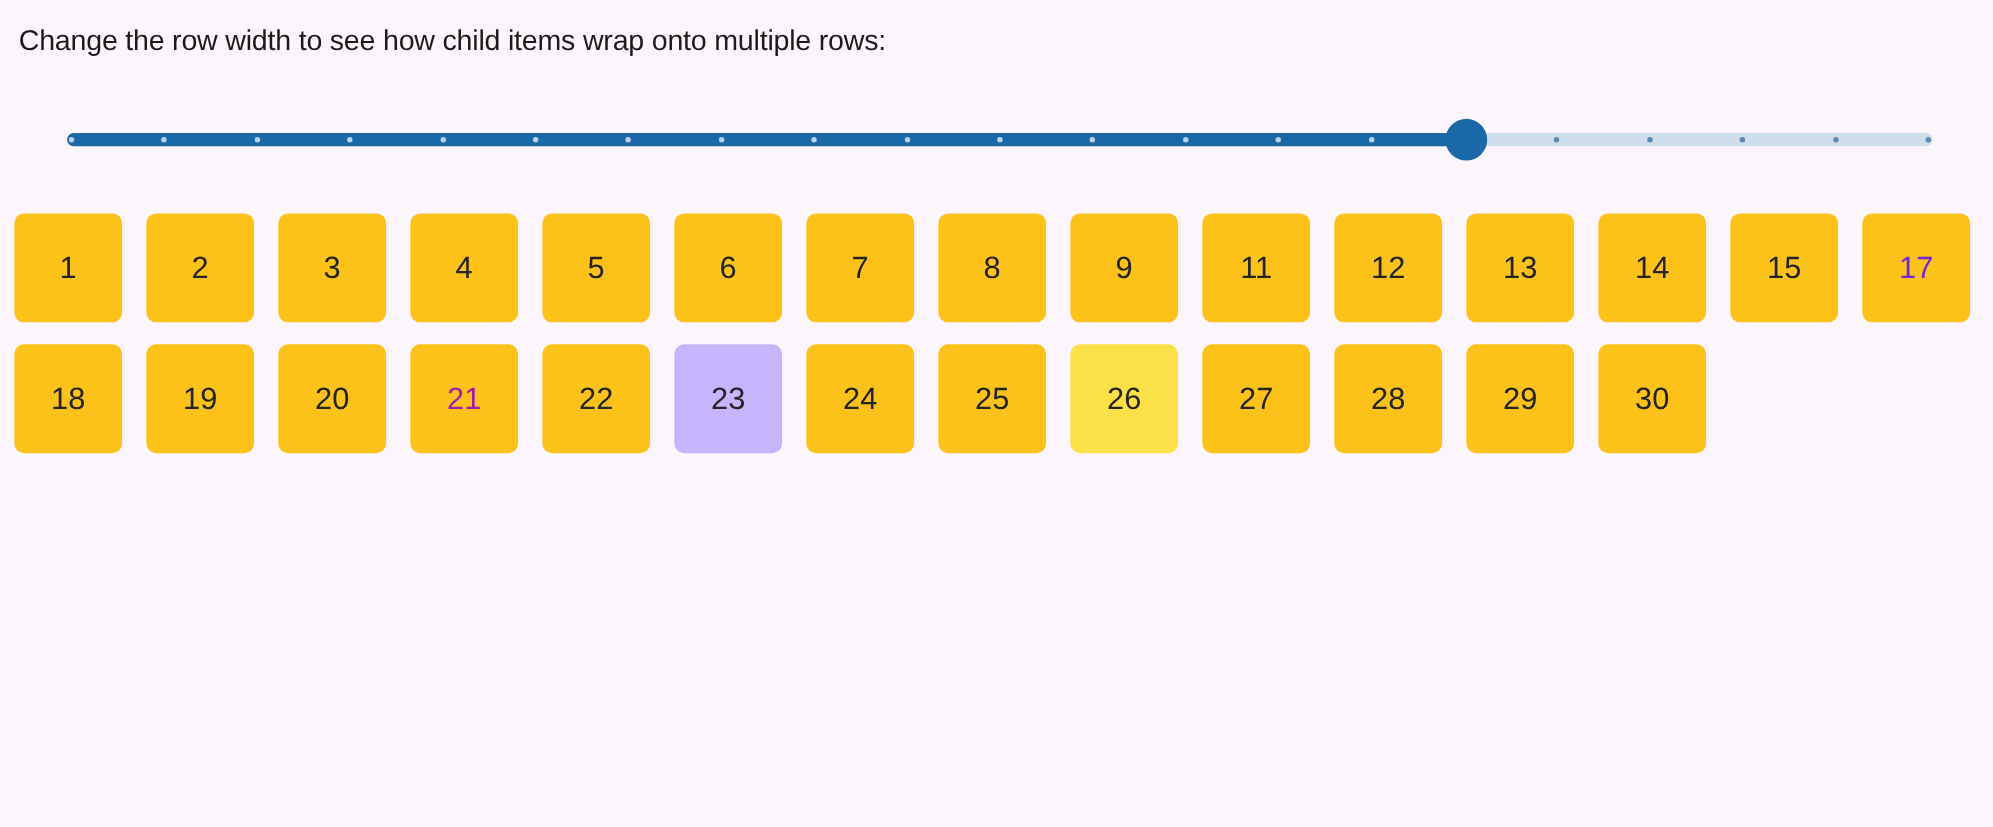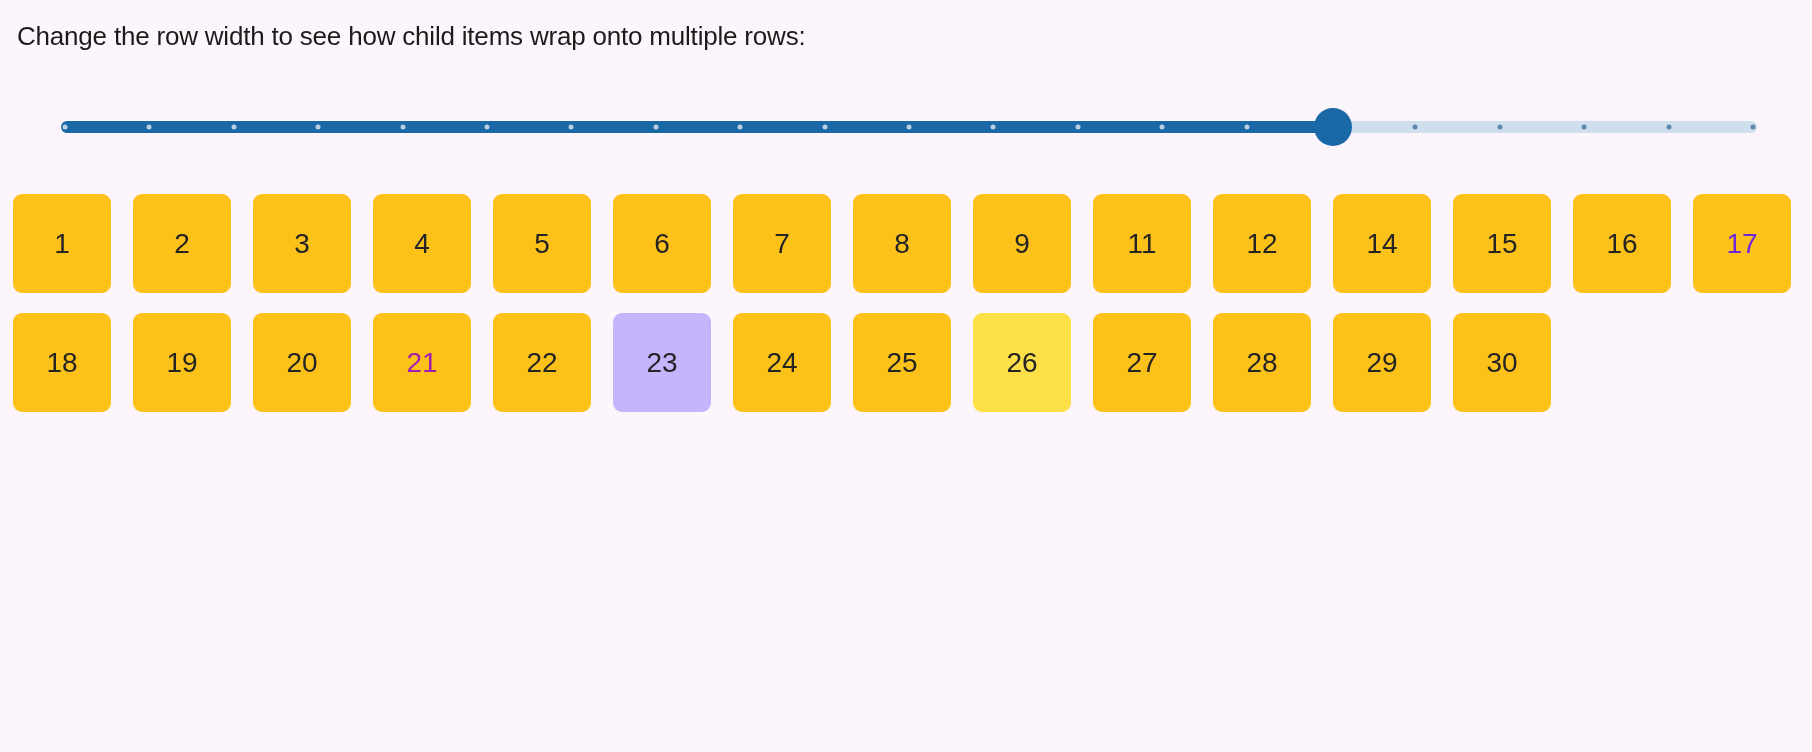--- a/index.html
+++ b/index.html
@@ -114,23 +114,23 @@
       <div class="grid-item" style="background: rgb(252, 194, 26); color: rgb(36, 36, 36);">2</div>
       <div class="grid-item" style="background: rgb(252, 194, 26); color: rgb(36, 36, 36);">3</div>
       <div class="grid-item" style="background: rgb(252, 194, 26); color: rgb(36, 36, 36);">4</div>
       <div class="grid-item" style="background: rgb(252, 194, 26); color: rgb(36, 36, 36);">5</div>
       <div class="grid-item" style="background: rgb(252, 194, 26); color: rgb(36, 36, 36);">6</div>
       <div class="grid-item" style="background: rgb(252, 194, 26); color: rgb(36, 36, 36);">7</div>
       <div class="grid-item" style="background: rgb(252, 194, 26); color: rgb(36, 36, 36);">8</div>
       <div class="grid-item" style="background: rgb(252, 194, 26); color: rgb(36, 36, 36);">9</div>
       <div class="grid-item" style="background: rgb(252, 194, 26); color: rgb(36, 36, 36);">11</div>
       <div class="grid-item" style="background: rgb(252, 194, 26); color: rgb(36, 36, 36);">12</div>
+      <div class="grid-item" style="background: rgb(252, 194, 26); color: rgb(36, 36, 36);">13</div>
       <div class="grid-item" style="background: rgb(252, 194, 26); color: rgb(36, 36, 36);">14</div>
       <div class="grid-item" style="background: rgb(252, 194, 26); color: rgb(36, 36, 36);">15</div>
-      <div class="grid-item" style="background: rgb(252, 194, 26); color: rgb(36, 36, 36);">16</div>
       <div class="grid-item" style="background: rgb(252, 194, 26); color: #6d28d9;">17</div>
       <div class="grid-item" style="background: rgb(252, 194, 26); color: rgb(36, 36, 36);">18</div>
       <div class="grid-item" style="background: rgb(252, 194, 26); color: rgb(36, 36, 36);">19</div>
       <div class="grid-item" style="background: rgb(252, 194, 26); color: rgb(36, 36, 36);">20</div>
       <div class="grid-item" style="background: rgb(252, 194, 26); color: #a21caf;">21</div>
       <div class="grid-item" style="background: rgb(252, 194, 26); color: rgb(36, 36, 36);">22</div>
       <div class="grid-item" style="background: #c4b5fd; color: rgb(36, 36, 36);">23</div>
       <div class="grid-item" style="background: rgb(252, 194, 26); color: rgb(36, 36, 36);">24</div>
       <div class="grid-item" style="background: rgb(252, 194, 26); color: rgb(36, 36, 36);">25</div>
       <div class="grid-item" style="background: #fde047; color: rgb(36, 36, 36);">26</div>

